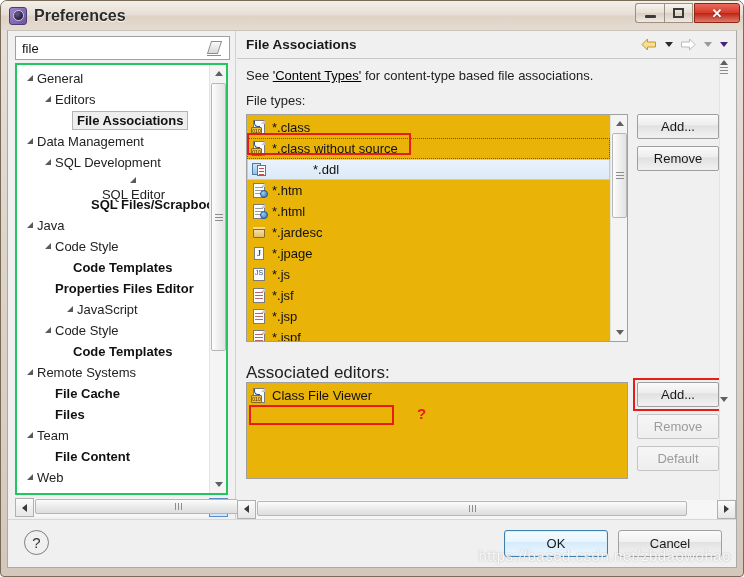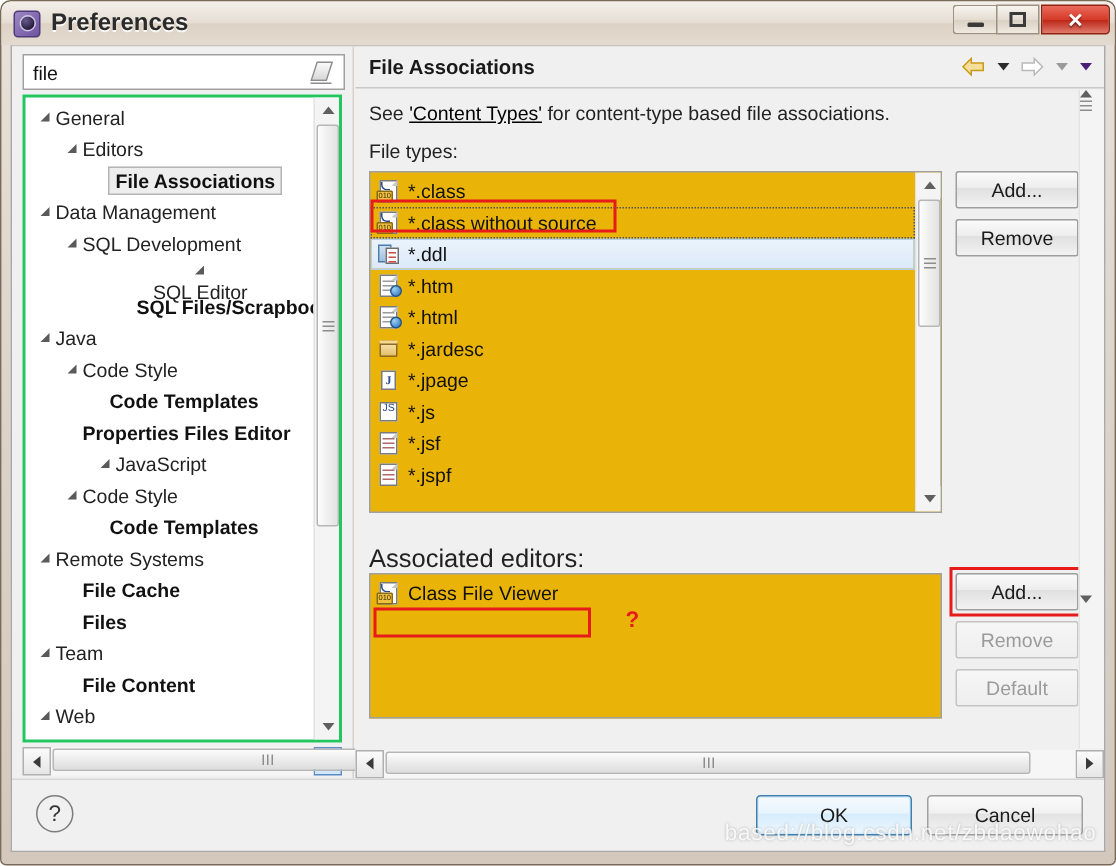--- a/index.html
+++ b/index.html
@@ -200,21 +200,21 @@
   .lrow {
     height: 21px; display: flex; align-items: center; padding-left: 4px;
     font-size: 13px; color: #111; white-space: nowrap;
   }
   .lrow.focused {
     outline: 1px dotted #555; outline-offset: -1px;
   }
   .lrow.selected {
     background: linear-gradient(180deg,#eaf3fc,#dbe9f8);
     border: 1px solid #b5cfe8;
-    height: 21px; padding-left: 3px;
+    height: 21px; padding-left: 3px; gap: 41px;
   }
 
   
   .ficon { width: 17px; height: 15px; margin-right: 4px; flex: 0 0 17px; position: relative; }
   .doc-base {
     position: absolute; left: 2px; top: 0; width: 12px; height: 15px;
     background: #fdfdfd; border: 1px solid #7b7b7b;
   }
   .doc-base::after {
     content:""; position:absolute; right:-1px; top:-1px;
@@ -649,20 +649,31 @@
               </div>
               <div class="lrow">
                 <span class="ficon ic-jsp">
                   <span class="doc-base"></span>
                   <span class="lines">
                     <i></i>
                     <i></i>
                     <i></i>
                   </span>
                 </span>
+                <span>*.jsp</span>
+              </div>
+              <div class="lrow">
+                <span class="ficon ic-jsp">
+                  <span class="doc-base"></span>
+                  <span class="lines">
+                    <i></i>
+                    <i></i>
+                    <i></i>
+                  </span>
+                </span>
                 <span>*.jspf</span>
               </div>
             </div>
           <div class="vsb">
             <div class="sb-arrow up">
                 <div class="sb-tri-up"></div>
               </div>
             <div class="thumb" style="top:18px;height:85px;">
               <div class="grip">
                   <i></i>
@@ -741,14 +752,14 @@
     </div>
 
     <div class="bottom-bar">
       <div class="help-btn">?</div>
       <div class="dlg-btn default" id="ok-button">OK</div>
       <div class="dlg-btn" id="cancel-button">Cancel</div>
     </div>
 
   </div>
 
-  <div class="watermark">based://blog.csdn.net/zbdaowohao</div>
+  <div class="watermark">https://based.csdn.net/zbdaowohao</div>
 </div>
 
 </body></html>

